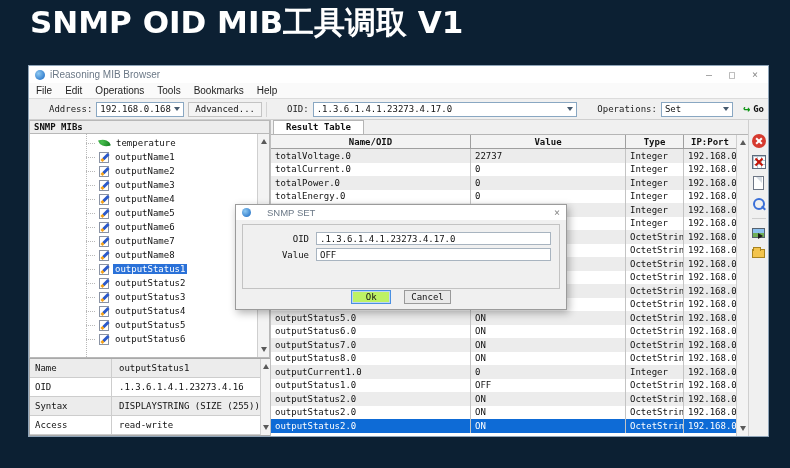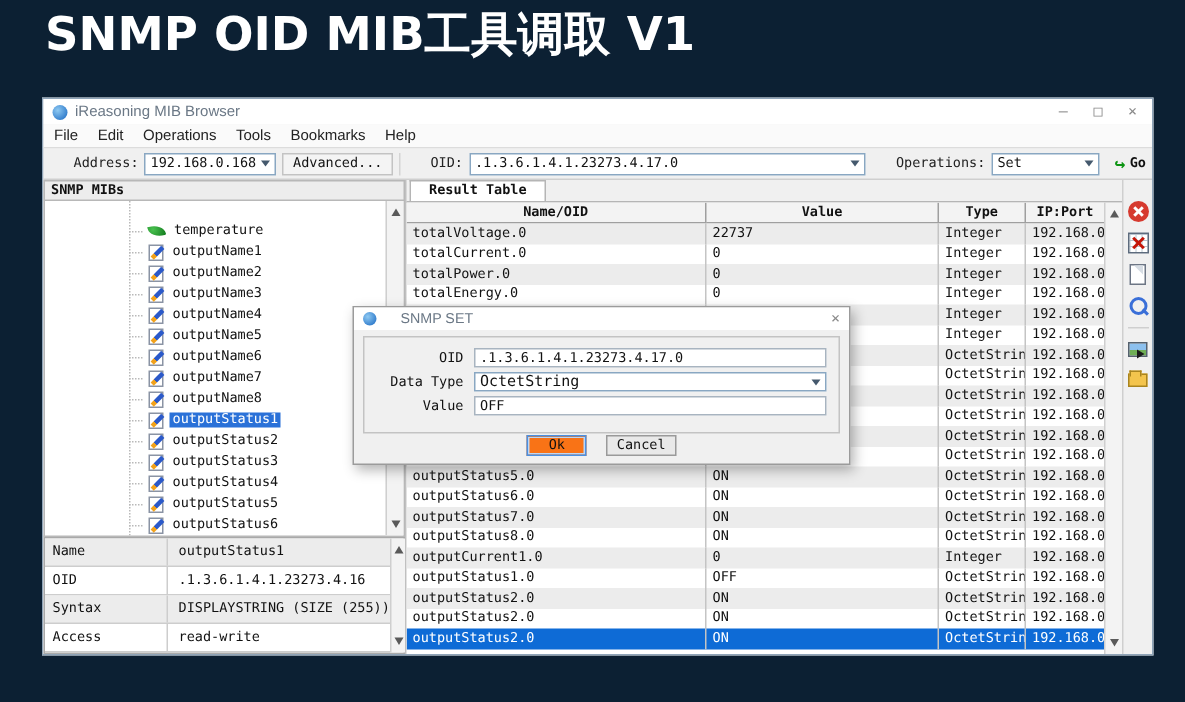--- a/index.html
+++ b/index.html
@@ -40,21 +40,21 @@
   .go-wrap { display: flex; align-items: center; gap: 3px; margin-left: 6px; }
   .go-arrow { color: #0c9412; font-weight: bold; font-size: 12px; line-height: 10px; }
   .go-label { font-weight: bold; }
   
   .content { position: absolute; top: 54px; bottom: 0; left: 0; right: 0; display: flex; }
   .left-col { width: 241px; display: flex; flex-direction: column; }
   .mib-header { height: 14px; background: #ededed; border: 1px solid #b8b8b8;
     font-weight: bold; font-size: 9px; padding: 1px 4px; }
   .tree-wrap { flex: 1; background: #fff; border: 1px solid #b8b8b8; border-top: none;
     display: flex; overflow: hidden; }
-  .tree { flex: 1; padding-top: 13px; position: relative; overflow: hidden; }
+  .tree { flex: 1; padding-top: 2px; position: relative; overflow: hidden; }
   .tree::before { content: ""; position: absolute; left: 56px; top: 0; bottom: 0; border-left: 1px dotted #b9b9b9; }
   .tree-item { height: 14px; display: flex; align-items: center; padding-left: 66px; gap: 4px;
     font-size: 9px; white-space: nowrap; }
   .tree-item::before { content: ""; width: 9px; margin-left: -10px; border-top: 1px dotted #b9b9b9; }
   .tree-item .label { padding: 0 2px; }
   .tree-item.selected .label { background: #2a71d8; color: #fff; }
   .leaf-icon { width: 11px; height: 8px; flex: none;
     background: radial-gradient(circle at 30% 30%, #49c14f, #117a1d);
     border-radius: 0 90% 10% 90%; transform: rotate(-15deg); }
   .edit-icon { width: 10px; height: 11px; flex: none; background: #fff; border: 1px solid #8a93a4; position: relative; }
@@ -128,21 +128,21 @@
   .dlg-body { position: absolute; top: 19px; left: 6px; right: 6px; height: 65px;
     border: 1px solid #c3c3c3; background: #f0f0f0; padding-top: 4px; }
   .f-row { display: flex; align-items: center; margin: 3px 8px 0 0; }
   .f-label { width: 66px; text-align: right; margin-right: 7px; font-size: 9px; flex: none; }
   .f-input { flex: 1; height: 13px; background: #fff; border: 1px solid #a8b4c0;
     font-family: "DejaVu Sans Mono", monospace; font-size: 9px; padding: 0 3px; color: #111; }
   .f-combo { flex: 1; height: 13px; }
   .dlg-buttons { position: absolute; bottom: 5px; left: 0; right: 0; display: flex; justify-content: center; gap: 13px; }
   .btn { min-width: 40px; height: 14px; background: #e9e9e9; border: 1px solid #9a9a9a;
     font-size: 9px; text-align: center; line-height: 12px; padding: 0 6px; }
-  .btn.default { border-color: #4a90e2; background: #f97316; box-shadow: inset 0 0 0 1px #bcd6f5; }
+  .btn.default { border-color: #4a90e2; background: #bef264; box-shadow: inset 0 0 0 1px #bcd6f5; }
 </style>
 </head>
 <body>
 
 <div class="page-title">SNMP OID MIB工具调取 V1</div>
 
 <div class="window">
   <div class="titlebar">
     <span class="app-icon"></span>
     <span class="titlebar-text">iReasoning MIB Browser</span>
@@ -447,27 +447,20 @@
       <span class="app-icon"></span>
       <span class="dlg-title-text">SNMP SET</span>
       <span class="dlg-close">×</span>
     </div>
     <div class="dlg-body">
       <div class="f-row">
         <span class="f-label">OID</span>
         <input class="f-input" value=".1.3.6.1.4.1.23273.4.17.0" style="">
       </div>
       <div class="f-row">
-        <span class="f-label">Data Type</span>
-        <span class="combo f-combo">
-          <span>OctetString</span>
-          <span class="caret"></span>
-        </span>
-      </div>
-      <div class="f-row">
         <span class="f-label">Value</span>
         <input class="f-input" value="OFF" style="">
       </div>
     </div>
     <div class="dlg-buttons">
       <span class="btn default">Ok</span>
       <span class="btn">Cancel</span>
     </div>
   </div>
 </div>

